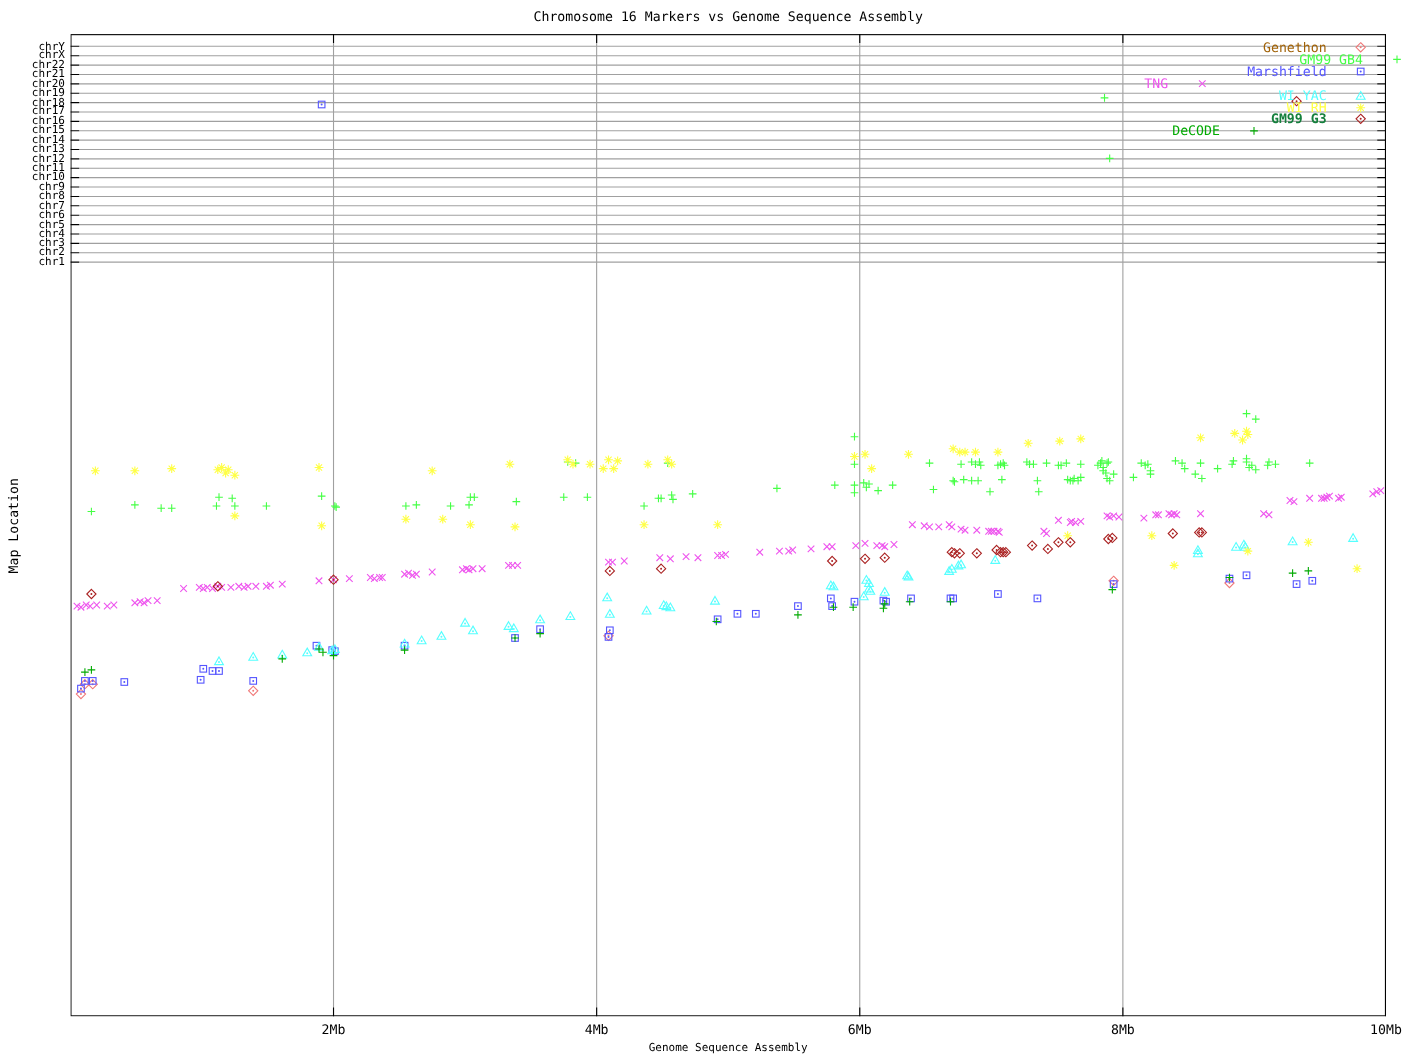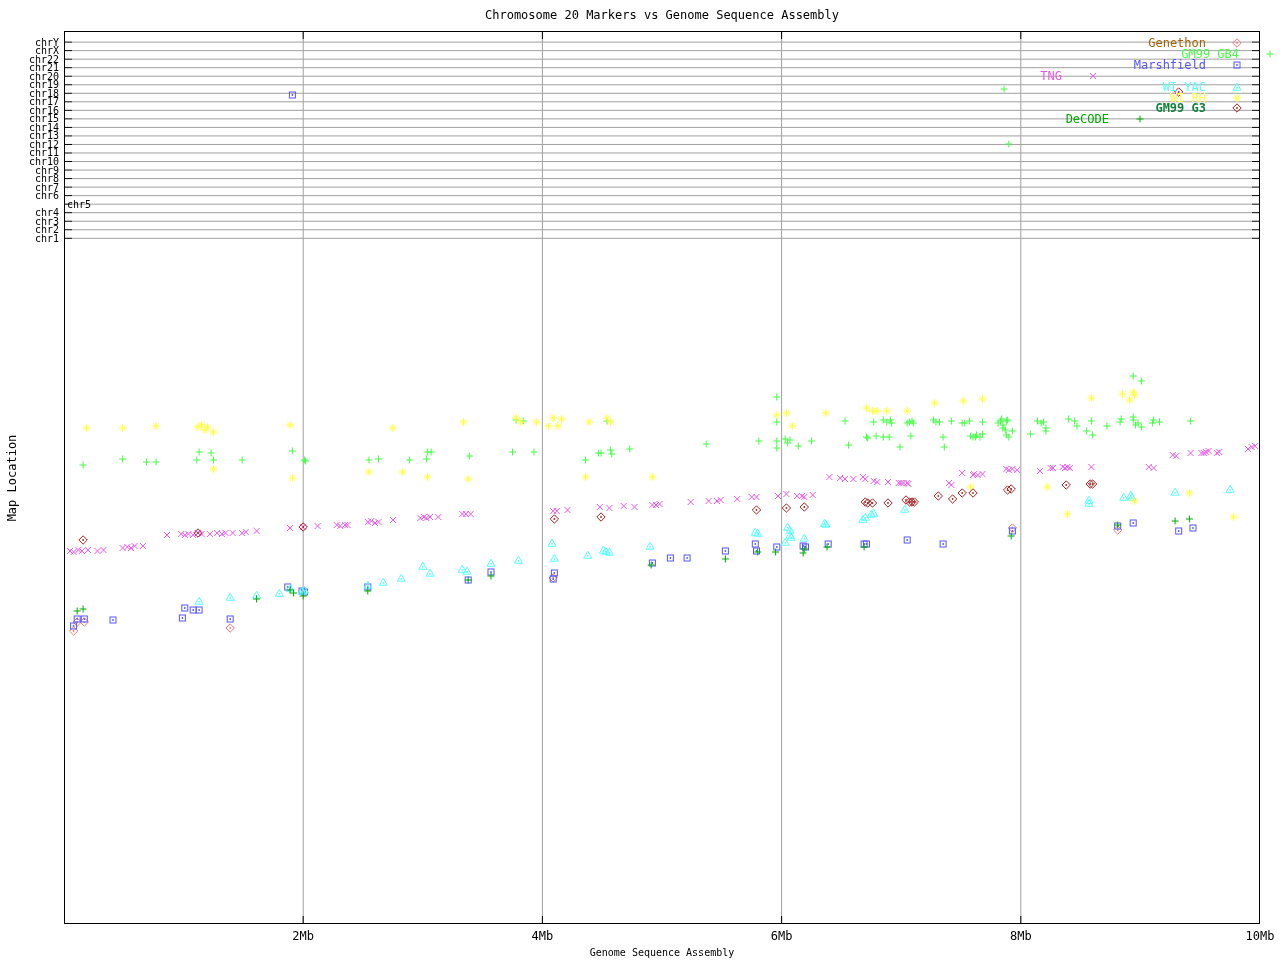--- a/index.html
+++ b/index.html
@@ -15,21 +15,21 @@
   .x-tick-label{position:absolute;top:929px;width:60px;text-align:center;font-size:12px;}
   #legend{position:absolute;left:0;top:0;width:1280px;height:0;}
   .legend-row{position:absolute;height:12px;}
   .legend-label{position:absolute;right:74px;top:-1px;font-size:12px;white-space:nowrap;}
   .legend-mark{position:absolute;right:35px;top:-2px;width:16px;height:16px;}
 </style>
 </head>
 <body>
 
 <div id="canvas">
-  <div class="title">Chromosome 20 Markers vs Genome Sequence Assembly</div>
+  <div class="title">Chromosome 16 Markers vs Genome Sequence Assembly</div>
   <div class="ylabel">Map Location</div>
   <div class="xlabel">Genome Sequence Assembly</div>
 
   <div id="plot">
     <svg id="plot-svg" xmlns="http://www.w3.org/2000/svg" viewBox="0 0 1196 893">
       <defs>
         <g id="m-plus" stroke="currentColor" stroke-width="1" fill="none">
           <path d="M0,-3.5V3.5M-3.5,0H3.5"></path>
         </g>
         <g id="m-cross" stroke="currentColor" stroke-width="1" fill="none">
@@ -597,21 +597,21 @@
       <div class="chr-label" style="top: 113.37px;">chr15</div>
       <div class="chr-label" style="top: 121.9px;">chr14</div>
       <div class="chr-label" style="top: 130.43px;">chr13</div>
       <div class="chr-label" style="top: 138.96px;">chr12</div>
       <div class="chr-label" style="top: 147.49px;">chr11</div>
       <div class="chr-label" style="top: 156.02px;">chr10</div>
       <div class="chr-label" style="top: 164.55px;">chr9</div>
       <div class="chr-label" style="top: 173.08px;">chr8</div>
       <div class="chr-label" style="top: 181.61px;">chr7</div>
       <div class="chr-label" style="top: 190.14px;">chr6</div>
-      <div class="chr-label" style="top: 198.67px; margin-left: 32px;">chr5</div>
+      <div class="chr-label" style="top: 198.67px;">chr5</div>
       <div class="chr-label" style="top: 207.2px;">chr4</div>
       <div class="chr-label" style="top: 215.73px;">chr3</div>
       <div class="chr-label" style="top: 224.26px;">chr2</div>
       <div class="chr-label" style="top: 232.79px;">chr1</div>
     </div>
   <div id="x-tick-labels">
       <div class="x-tick-label" style="left: 273.2px;">2Mb</div>
       <div class="x-tick-label" style="left: 512.4px;">4Mb</div>
       <div class="x-tick-label" style="left: 751.6px;">6Mb</div>
       <div class="x-tick-label" style="left: 990.8px;">8Mb</div>

